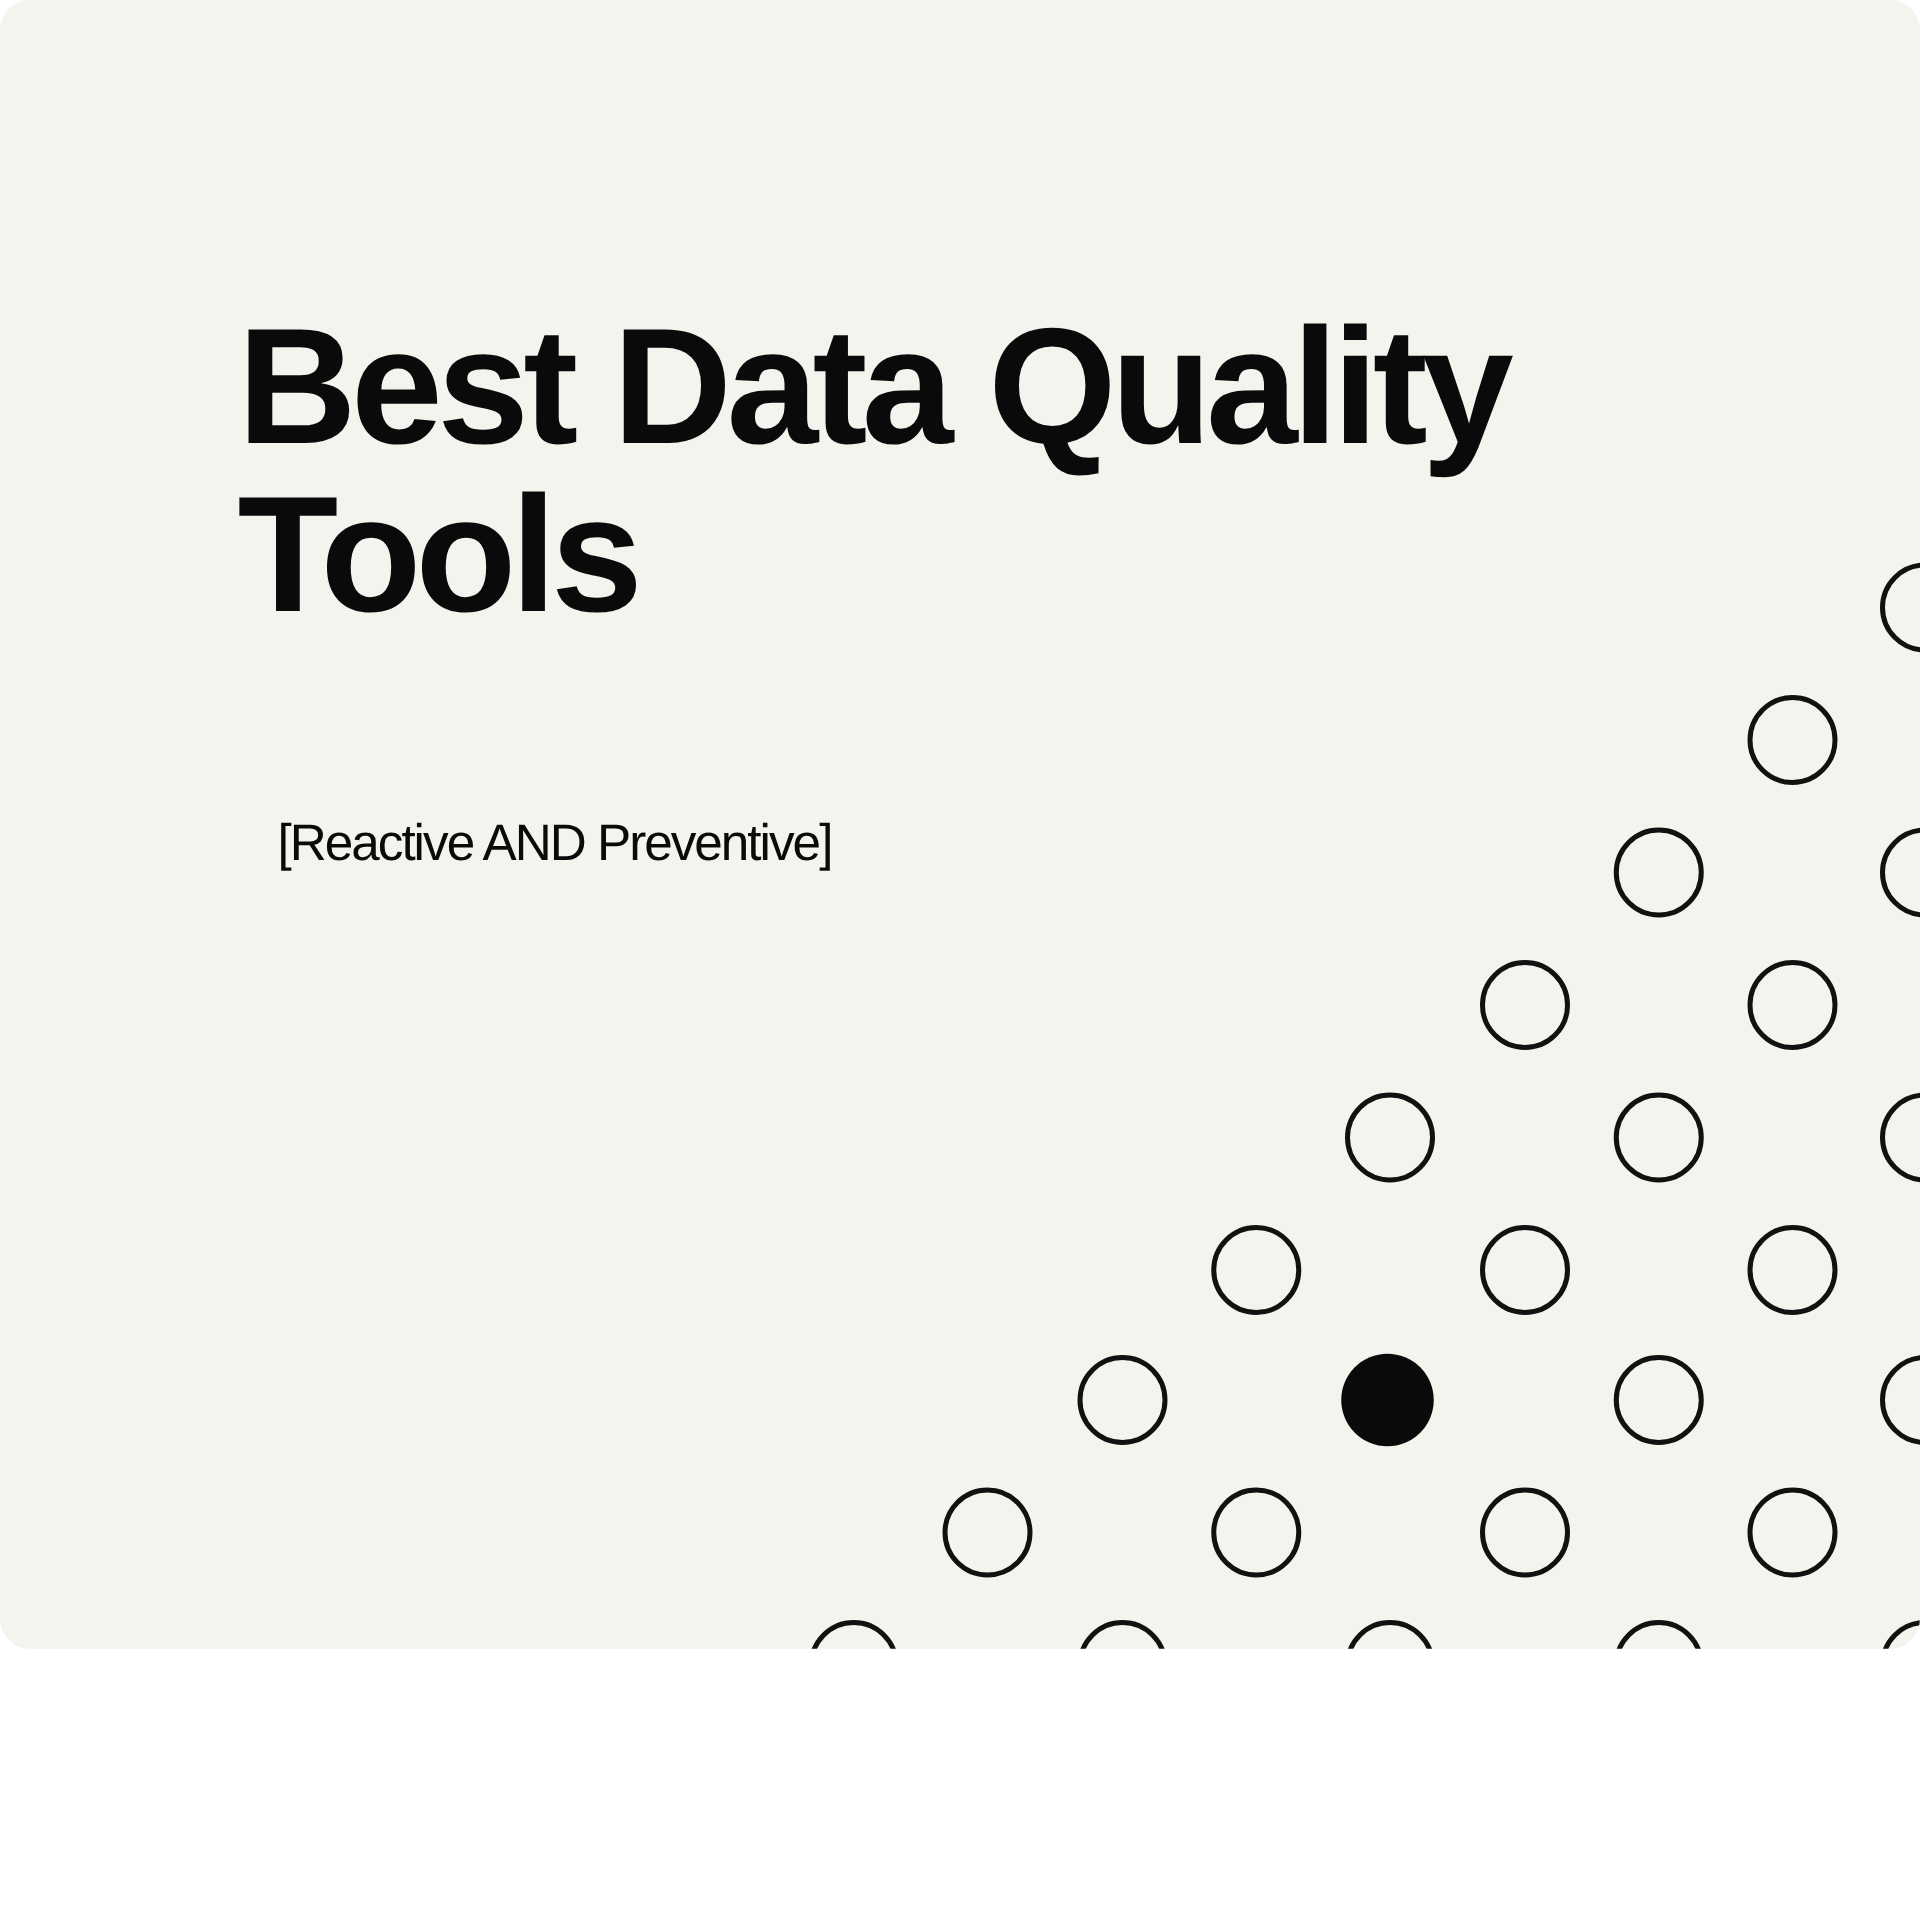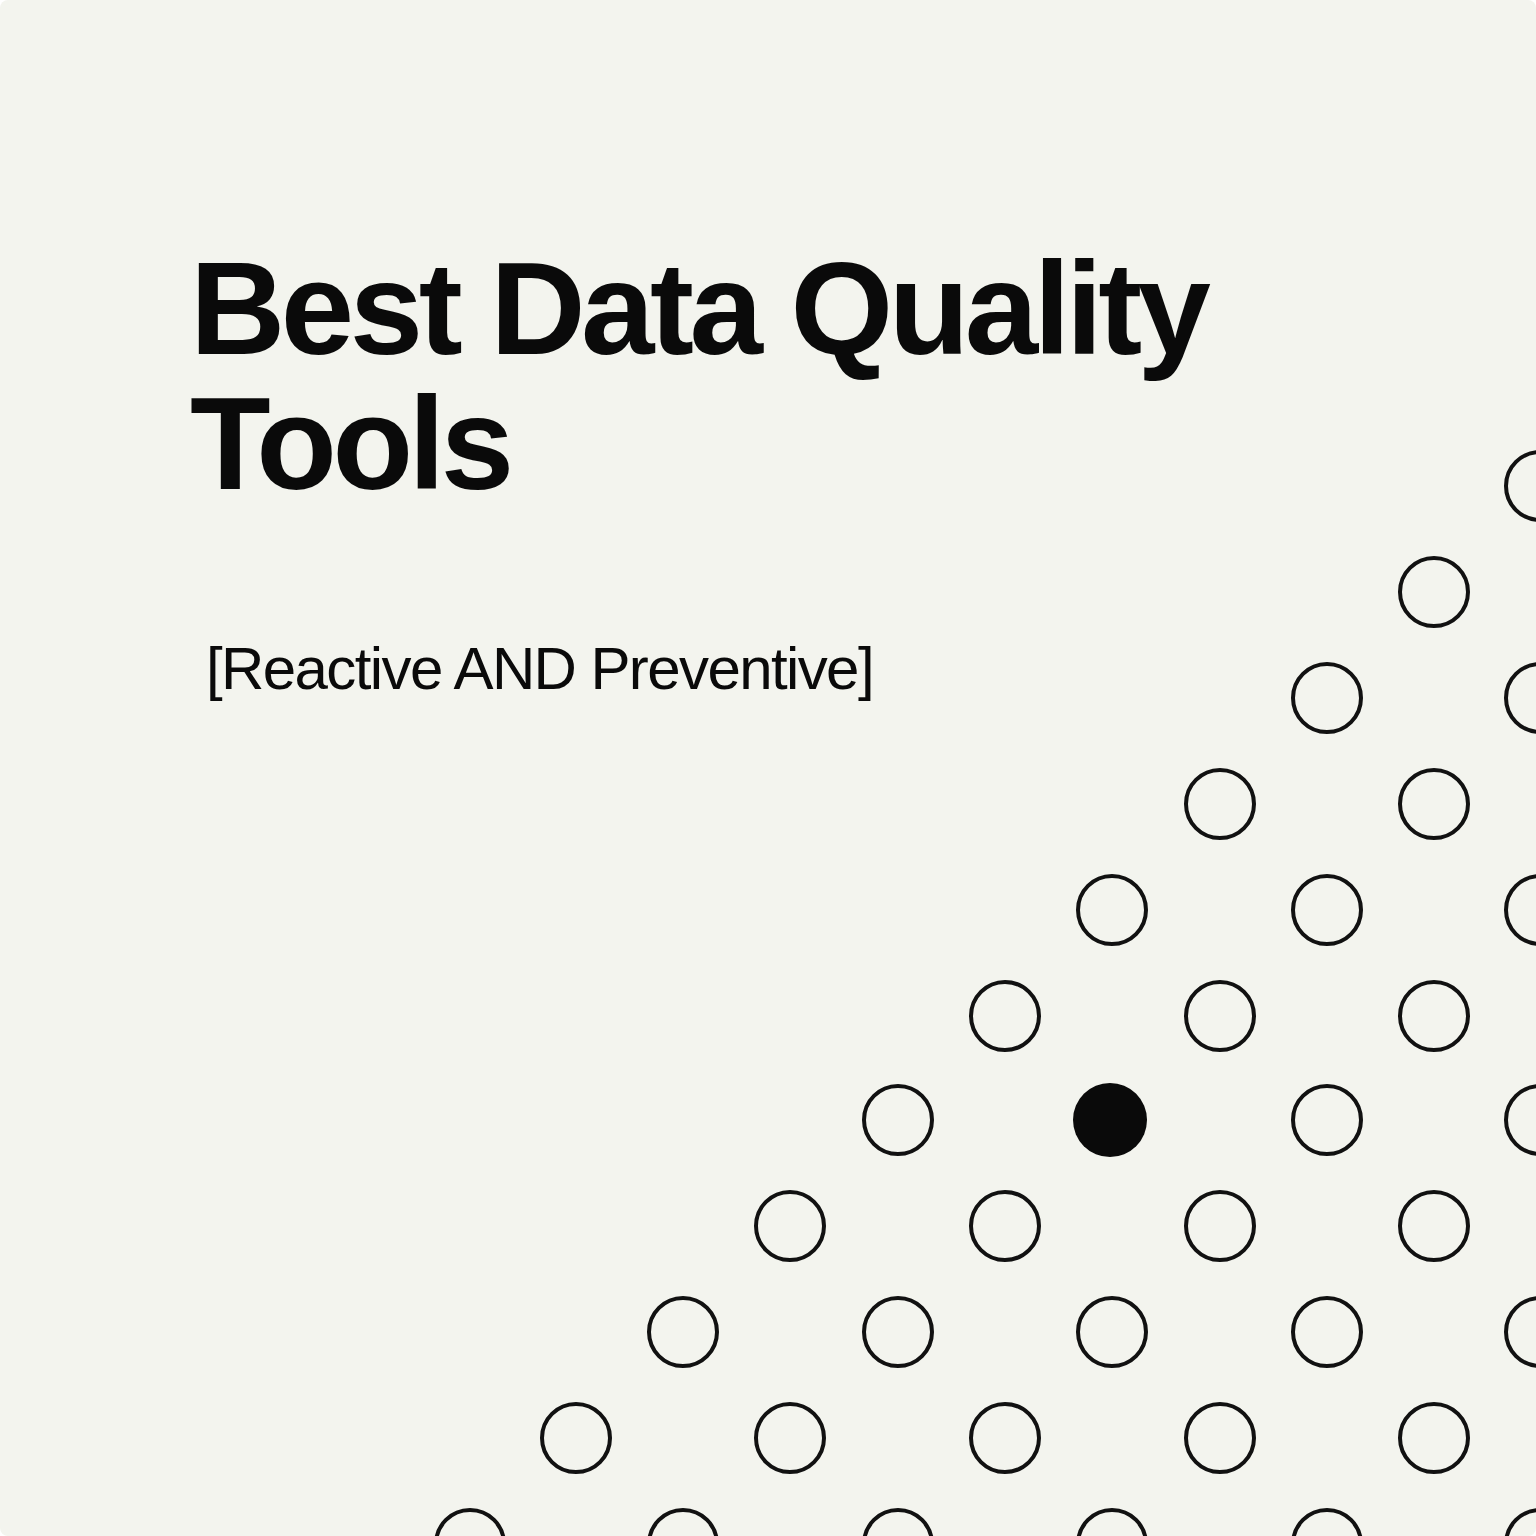--- a/index.html
+++ b/index.html
@@ -8,23 +8,23 @@
     background: #ffffff;
   }
   body {
     width: 1536px;
     height: 1536px;
     overflow: hidden;
   }
   #card {
     position: relative;
     width: 1536px;
-    height: 1536px;
+    height: 1319px;
     background: #F3F4EE;
-    border-radius: 8px;
+    border-radius: 24px;
     overflow: hidden;
     box-sizing: border-box;
   }
   #dot-pattern {
     position: absolute;
     inset: 0;
     width: 1536px;
     height: 1536px;
     pointer-events: none;
   }
@@ -40,25 +40,25 @@
     font-size: 132px;
     line-height: 1.02;
     letter-spacing: -4.5px;
     color: #0A0A0A;
     margin: 0;
     white-space: pre-line;
   }
   #subtitle {
     font-family: "Liberation Sans", "DejaVu Sans", sans-serif;
     font-weight: 400;
-    font-size: 60px;
+    font-size: 41px;
     line-height: 1.1;
     letter-spacing: -1.6px;
     color: #0A0A0A;
-    margin: 0;
+    margin: 16px;
     position: absolute;
     left: 16px;
     top: 394px;
     white-space: nowrap;
   }
 </style>
 </head>
 <body>
 
 <div id="card">

